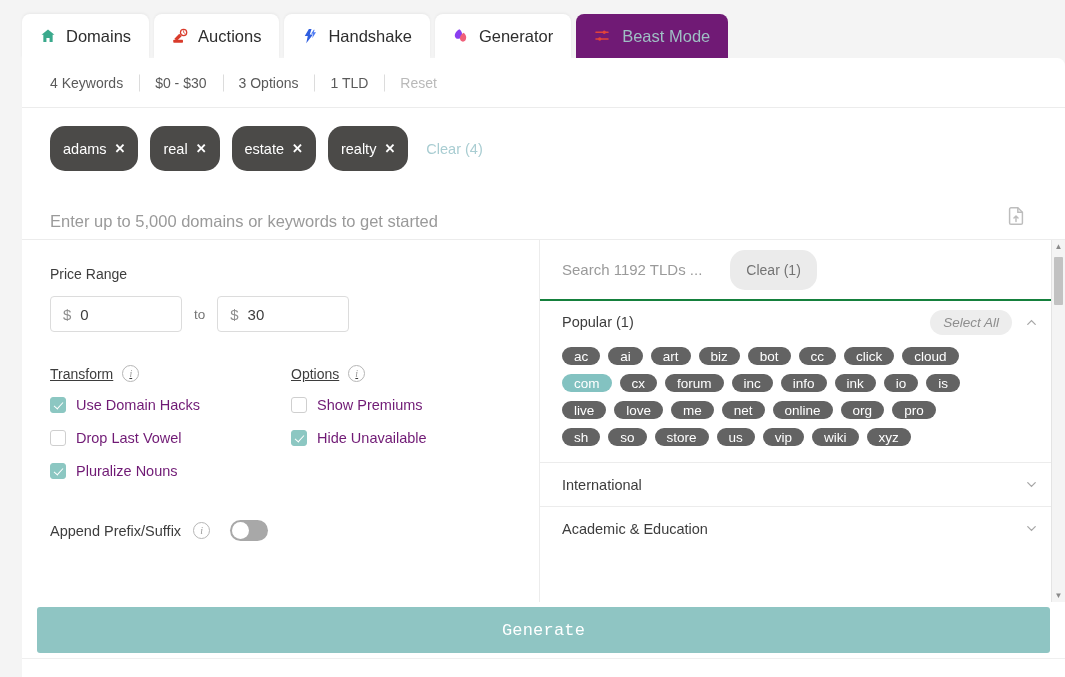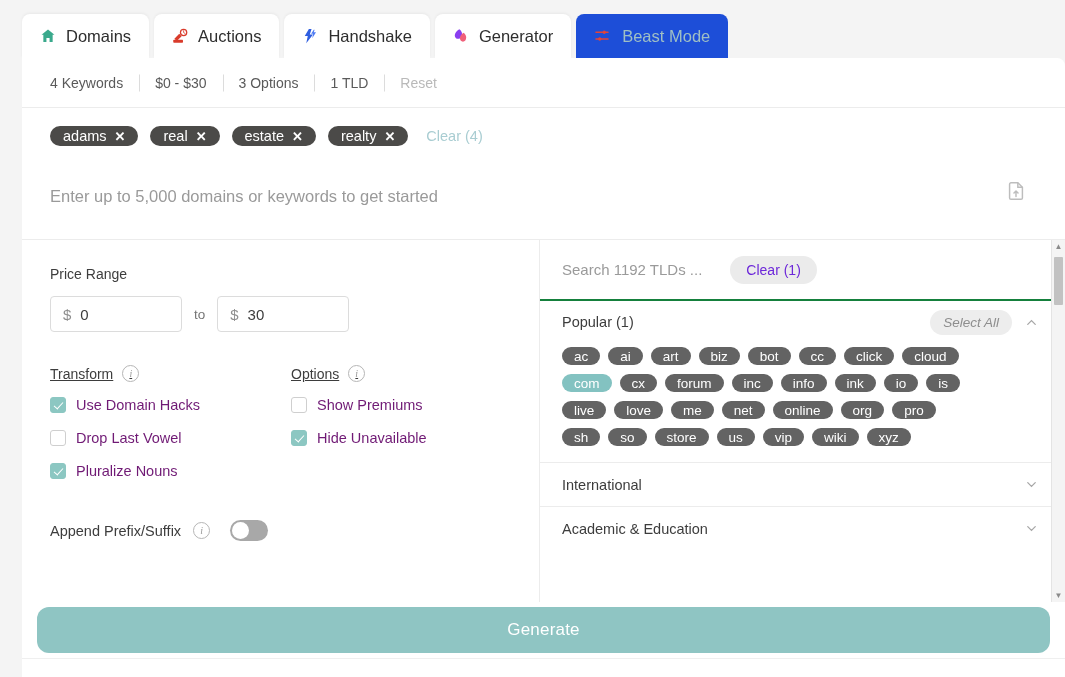--- a/index.html
+++ b/index.html
@@ -38,21 +38,21 @@
     background: #ffffff;
     border-radius: 8px 8px 0 0;
     margin-right: 5px;
     font-size: 16.5px;
     color: #2e2e2e;
     cursor: pointer;
     box-shadow: 0 -1px 3px rgba(0,0,0,0.05);
     position: relative;
   }
   .tab.active {
-    background: #1d4ed8;
+    background: #701a75;
     color: #9fbfc4;
     box-shadow: none;
     margin-right: 0;
     gap: 11px;
   }
   .tab .ticon {
     display: inline-flex;
     width: 19px; height: 19px;
     align-items: center;
     justify-content: center;
@@ -105,21 +105,21 @@
     gap: 12px;
     flex-wrap: wrap;
   }
   .pill {
     display: inline-flex;
     align-items: center;
     gap: 8px;
     background: #4b4a48;
     color: #ffffff;
     border-radius: 15px;
-    height: 20px;
+    height: 45px;
     padding: 0 13px;
     font-size: 14.5px;
     cursor: pointer;
     user-select: none;
   }
   .pill .x {
     font-size: 13px;
     font-weight: bold;
     line-height: 1;
   }
@@ -267,26 +267,26 @@
     align-items: center;
     padding-left: 22px;
     gap: 28px;
     border-bottom: 2px solid #15803d;
     box-sizing: border-box;
   }
   .tldsearchrow .ph { font-size: 15px; color: #9a9a9a; cursor: text; }
   .chipbtn {
     background: #ebebeb;
     border-radius: 15px;
-    height: 28px;
+    height: 40px;
     padding: 0 16px;
     display: inline-flex;
     align-items: center;
     font-size: 14px;
-    color: #6d28d9;
+    color: #737373;
     cursor: pointer;
     border: none;
     font-family: inherit;
   }
 
   .tldscroll {
     flex: 1;
     overflow: hidden;
     position: relative;
     margin-right: 14px;
@@ -382,24 +382,24 @@
     display: flex;
     align-items: center;
     justify-content: center;
     background: #ffffff;
   }
   .genbtn {
     width: 1013px;
     height: 46px;
     background: #8fc5c3;
     border: none;
-    border-radius: 12px;
+    border-radius: 3px;
     color: #ffffff;
     font-size: 17px;
-    font-family: Liberation Sans, sans-serif;
+    font-family: Liberation Mono, monospace;
     cursor: pointer;
     letter-spacing: .2px;
   }
   .bottomstrip {
     position: absolute;
     left: 22px; top: 658px;
     width: 1043px; height: 19px;
     background: #ffffff;
     border-top: 1px solid #efefef;
   }

